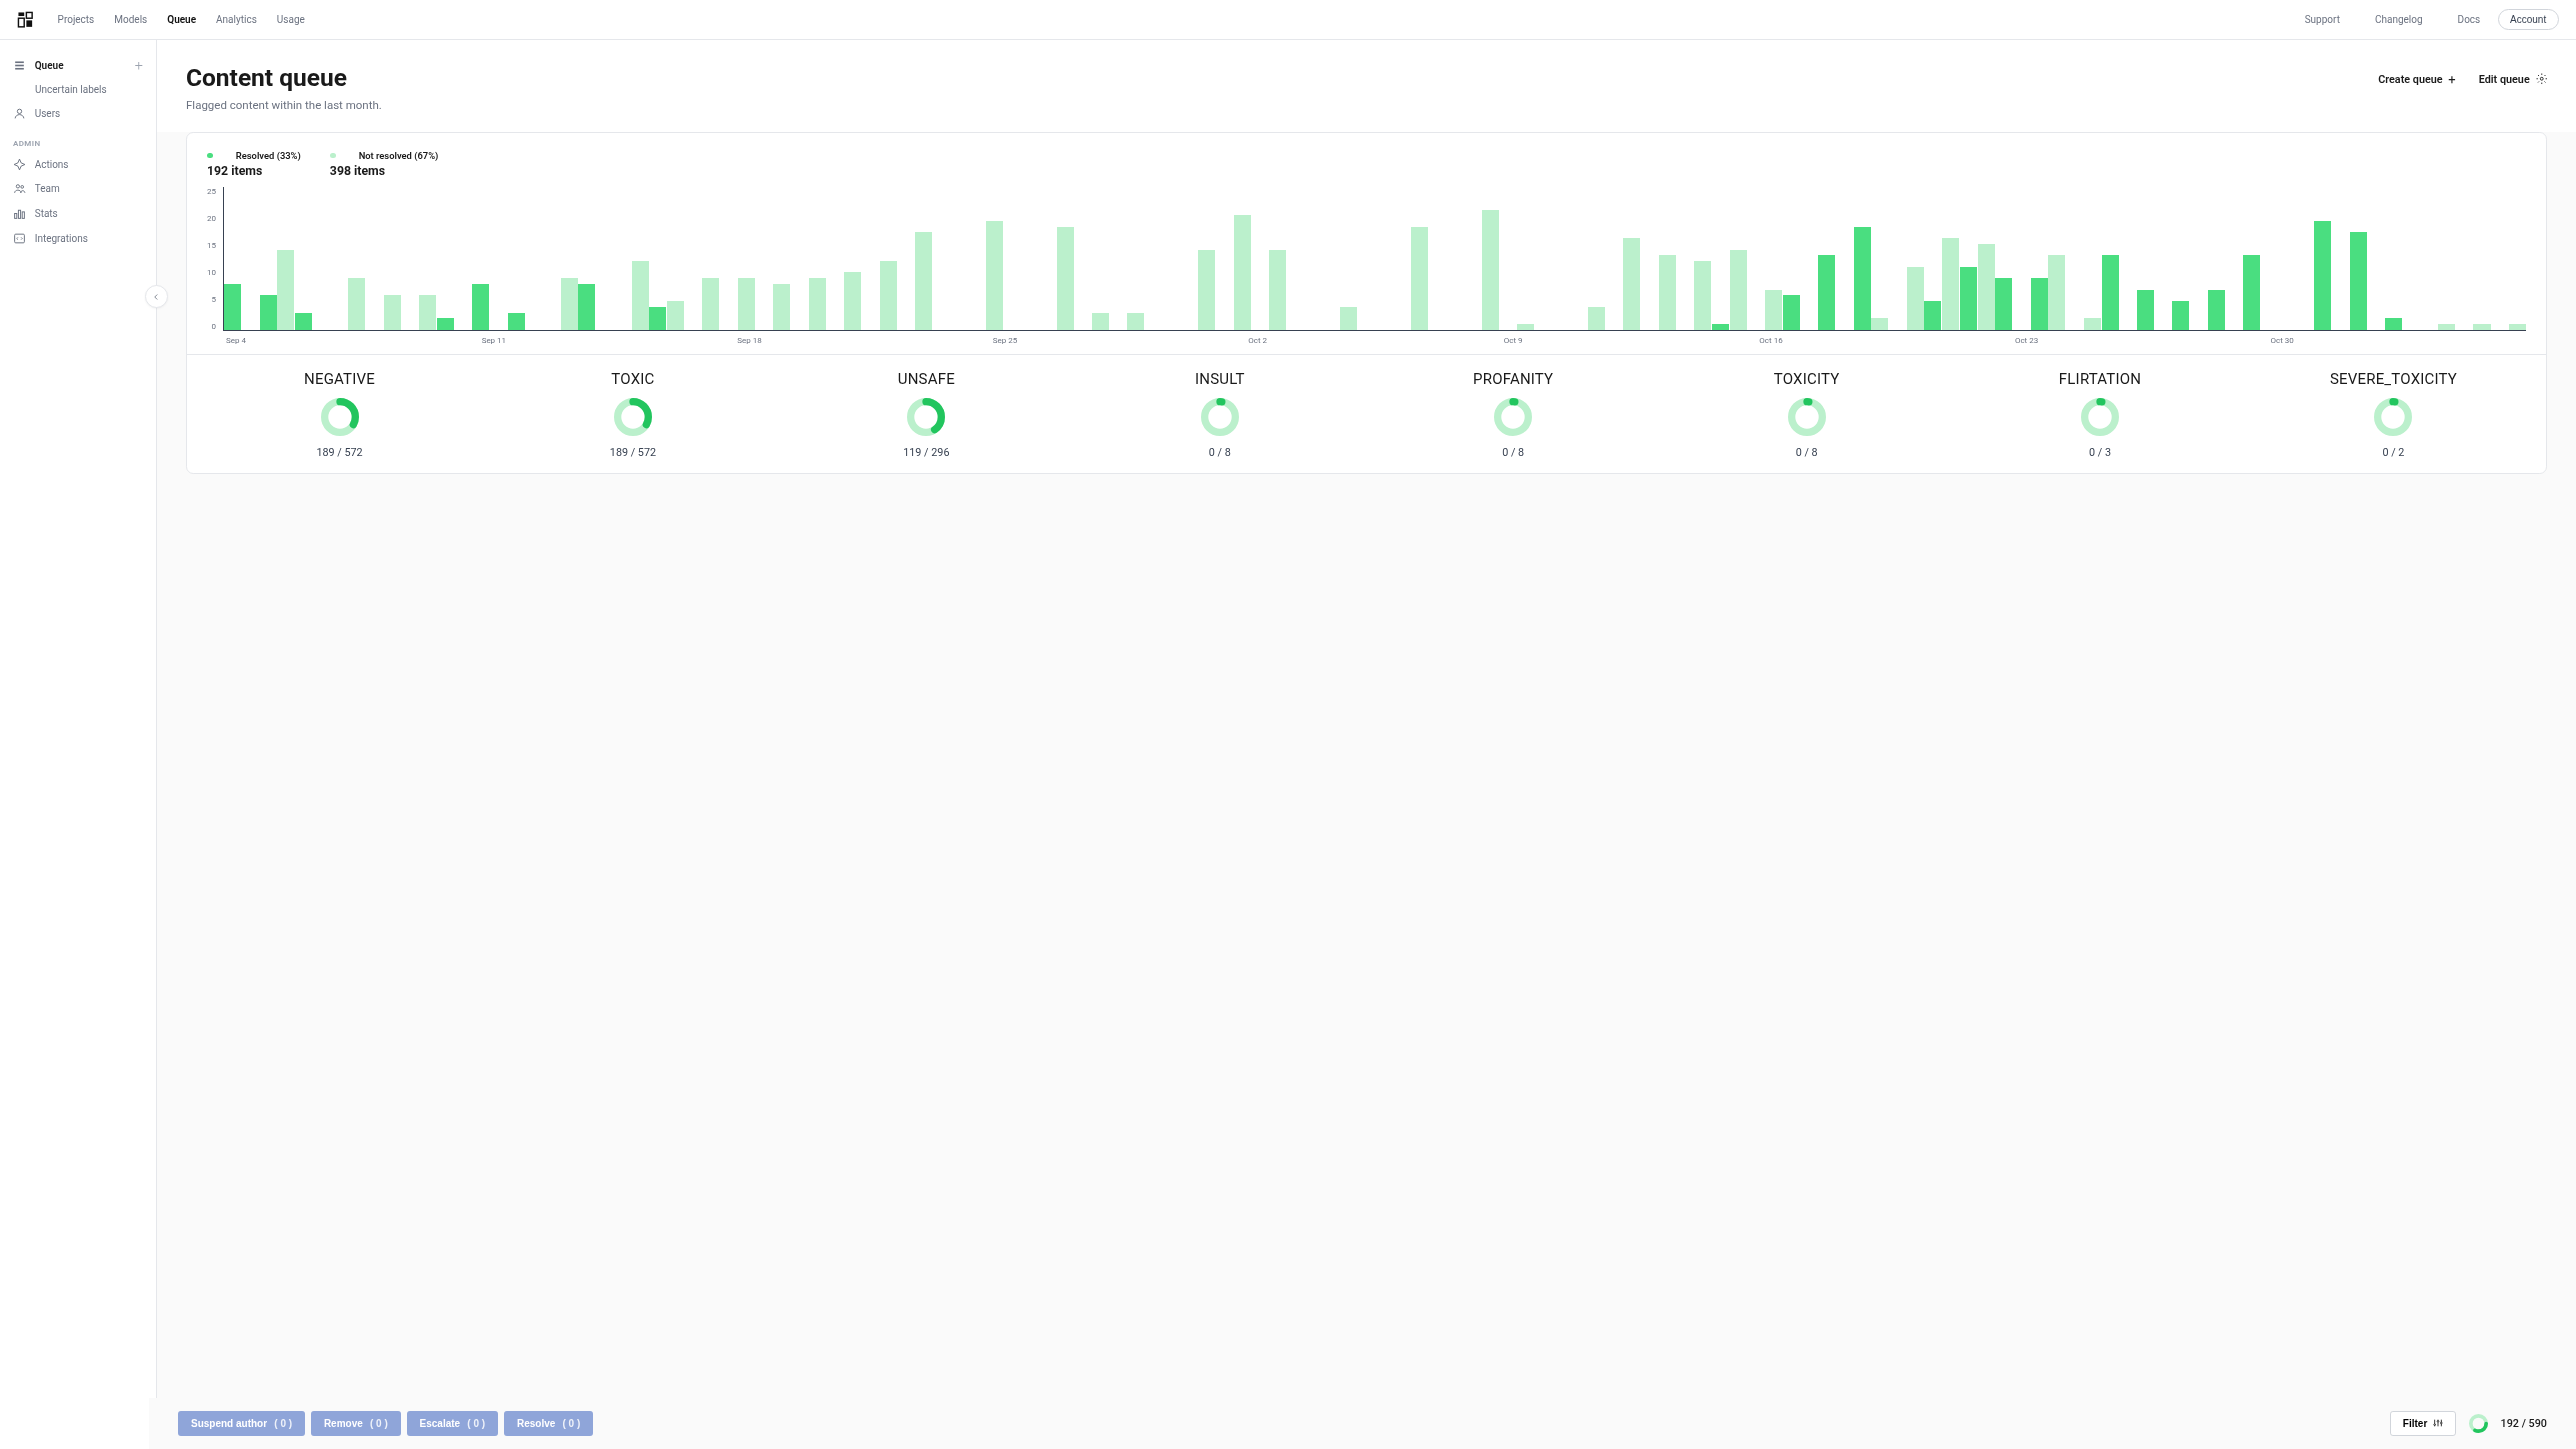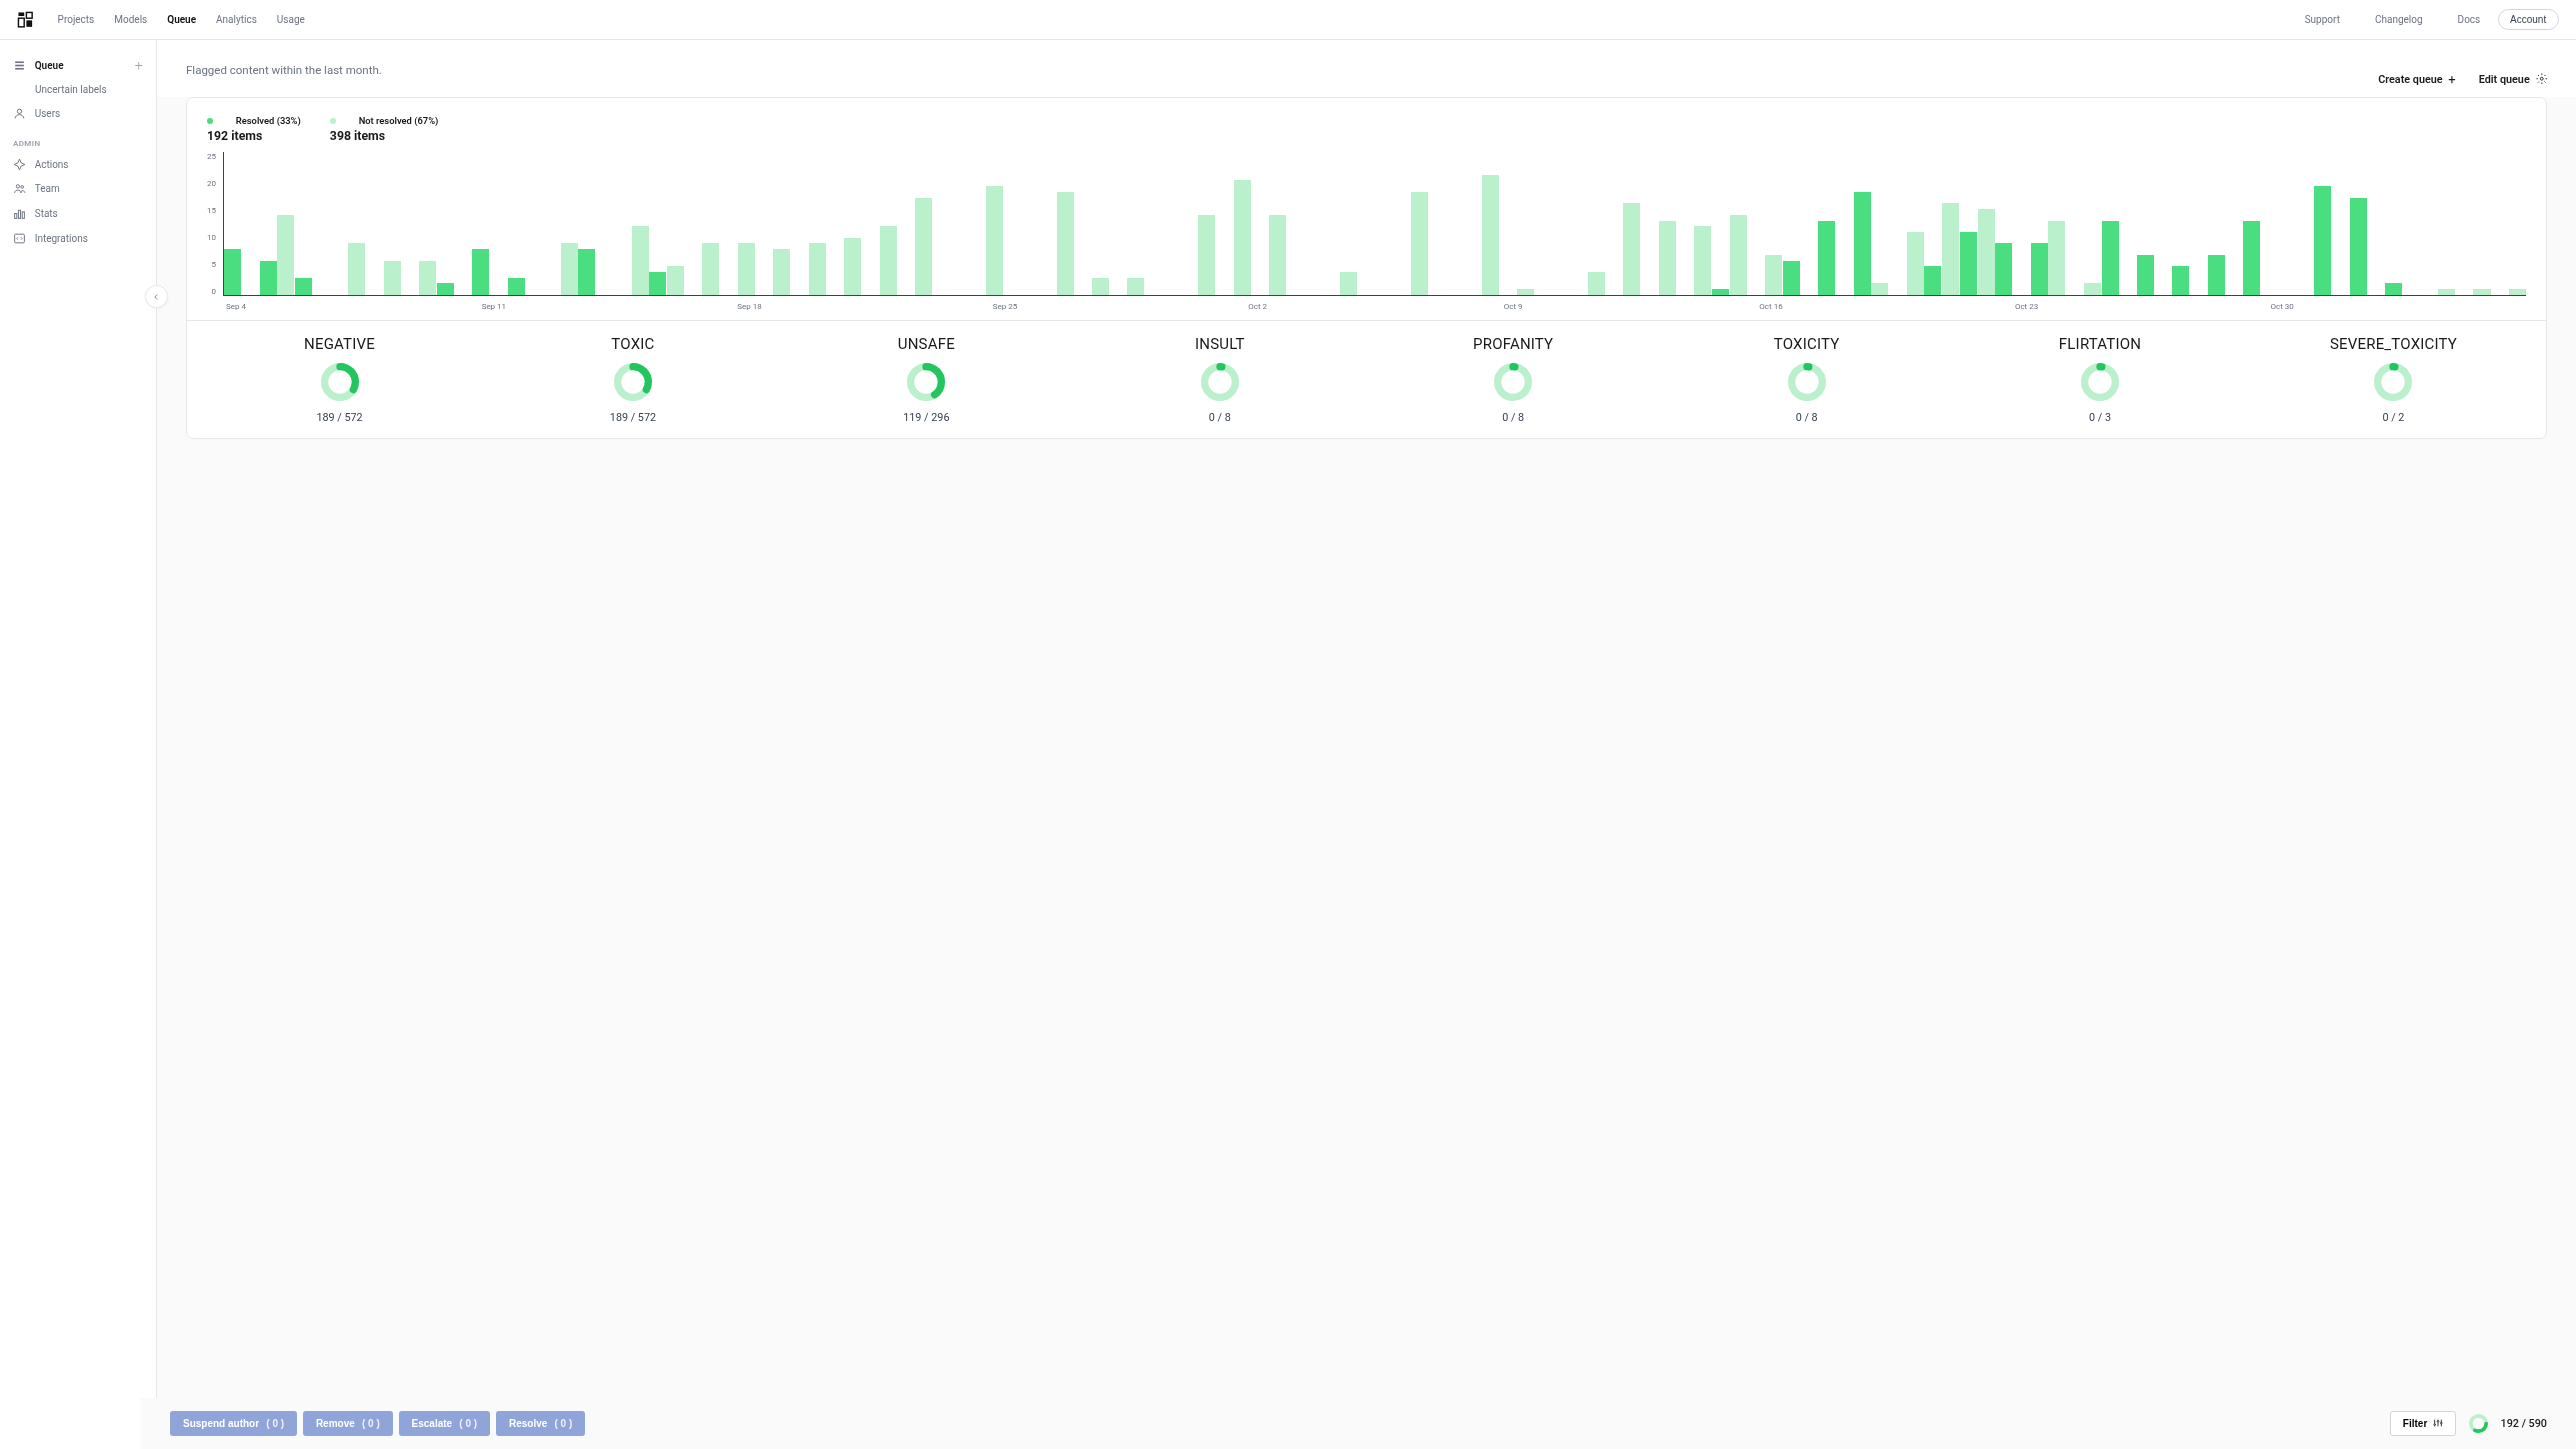--- a/index.html
+++ b/index.html
@@ -47,21 +47,21 @@
 .bar.resolved { background: #4ade80; }
 .bar.unresolved { background: #bbf0cc; }
 .x-axis { display: flex; font-size: 8px; color: #6b7280; margin-top: 5.8px; padding-left: 2.9px; }
 .x-tick { flex: 1; }
 .categories { display: flex; border-top: 0.7px solid #e5e7eb; padding: 14.4px 5.8px; }
 .category { flex: 1; text-align: center; padding: 0 5.8px; }
 .cat-label { font-size: 15px; font-weight: 400; letter-spacing: 0.2px; margin-bottom: 10px; }
 .donut { width: 38px; height: 38px; margin: 0 auto 10px; position: relative; }
 .donut svg { transform: rotate(-90deg); }
 .cat-count { font-size: 10.8px; color: #374151; }
-.bottom-bar { position: fixed; bottom: 0; left: 141px; right: 0; padding: 13px 29px; display: flex; align-items: center; gap: 5.8px; background: #fafafa; }
+.bottom-bar { position: fixed; bottom: 0; left: 149px; right: 0; padding: 13px 29px; display: flex; align-items: center; gap: 5.8px; background: #fafafa; }
 .action-btn { background: #8fa5d9; color: #fff; border: none; border-radius: 2.9px; padding: 7.2px 13px; font-size: 10px; font-weight: 600; cursor: pointer; display: flex; align-items: center; gap: 7.2px; }
 .action-btn .count { opacity: 0.85; }
 .bottom-right { margin-left: auto; display: flex; align-items: center; gap: 13px; }
 .filter-btn { border: 0.7px solid #d1d5db; background: #fff; border-radius: 2.9px; padding: 5.8px 11.5px; font-size: 10px; font-weight: 600; cursor: pointer; display: flex; align-items: center; gap: 5.8px; }
 .bottom-donut { width: 19px; height: 19px; }
 .bottom-count { font-size: 10.8px; font-weight: 500; }
 </style>
 </head>
 <body>
 
@@ -161,20 +161,21 @@
     <div class="collapse-btn">
       <svg width="10" height="10" viewBox="0 0 24 24">
           <path d="M15 18l-6-6 6-6" fill="none" stroke="#6b7280" stroke-width="2"></path>
         </svg>
     </div>
   </div>
 
   <div class="main">
     <div class="page-header">
       <div class="page-header-left">
+        <h1 class="page-title">Content queue</h1>
         <p class="page-subtitle">Flagged content within the last month.</p>
       </div>
       <div class="page-header-actions">
         <div class="header-action">
           <span>Create queue</span>
           <span style="font-size:13px;font-weight:400">+</span>
         </div>
         <div class="header-action">
           <span>Edit queue</span>
           <svg width="11.5" height="11.5" viewBox="0 0 24 24">

